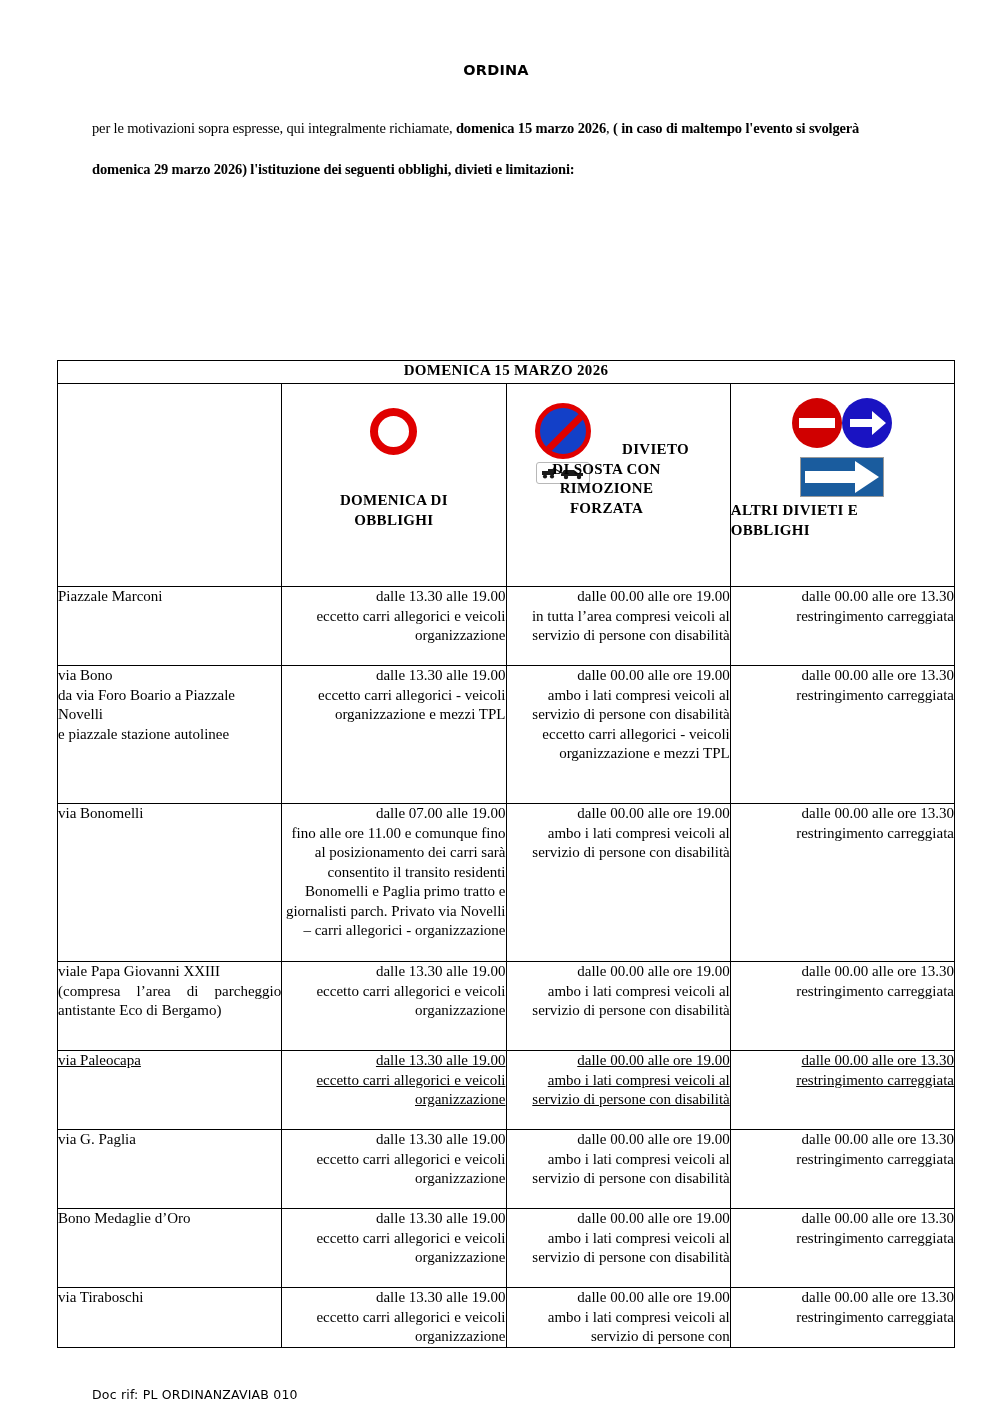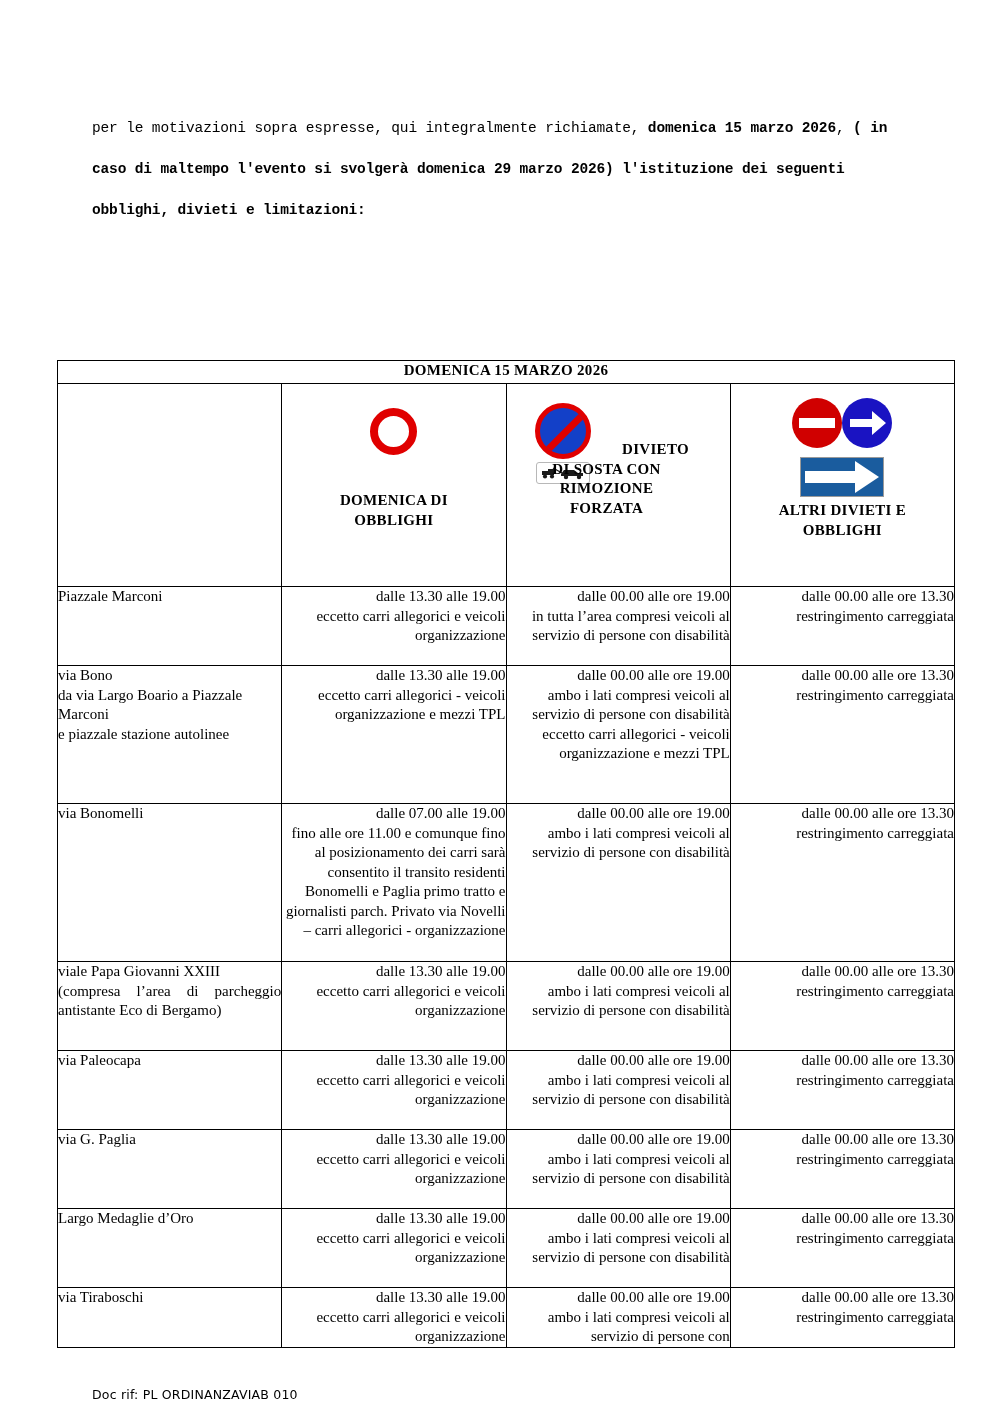--- a/index.html
+++ b/index.html
@@ -32,21 +32,21 @@
     font-family: "DejaVu Sans", sans-serif;
     font-size: 14.5px;
     font-weight: bold;
     letter-spacing: 0.2px;
   }
   .intro-para {
     position: absolute;
     left: 92px;
     top: 108px;
     width: 800px;
-    font-family: Liberation Mono, monospace;
+    font-family: Liberation Serif, serif;
     font-size: 14.5px;
     line-height: 41px;
     text-align: left;
     letter-spacing: -0.15px;
   }
   .intro-para b { font-weight: bold; }
 
   
   .ord-table {
     position: absolute;
@@ -152,21 +152,21 @@
     top: 56px;
     width: 200px;
     text-align: center;
   }
   .sosta-label .l1 { padding-left: 98px; }
 
   
   .altri-wrap {
     height: 188px;
     padding-top: 14px;
-    text-align: center;
+    text-align: left;
   }
   .altri-row1 {
     display: flex;
     justify-content: center;
     align-items: center;
     gap: 0px;
   }
   .sign-noentry {
     width: 50px; height: 50px;
     border-radius: 50%;
@@ -205,21 +205,21 @@
   .row-street.just > div.j { text-align: justify; text-align-last: justify; }
   .cell-center {
     text-align: right;
     padding: 2px 3px 2px 3px;
   }
 
   .r1 td { height: 78px; }
   .r2 td { height: 137px; }
   .r3 td { height: 157px; }
   .r4 td { height: 88px; }
-  .r5 td { height: 78px; }
+  .r5 td { height: 78px; text-decoration: underline; }
   .r6 td { height: 78px; }
   .r7 td { height: 78px; }
   .r8 td { height: 58px; }
 
   .clip-row td {
     overflow: hidden;
   }
 
   
   .doc-footer {
@@ -229,20 +229,21 @@
     font-family: "DejaVu Sans", sans-serif;
     font-size: 12.5px;
     letter-spacing: 0.2px;
   }
 </style>
 </head>
 <body>
 
 <div class="page-inner">
 
+  <div class="ordina-title">ORDINA</div>
 
   <div class="intro-para">
     <span>per le motivazioni sopra espresse, qui integralmente richiamate, </span><b>domenica 15 marzo 2026</b><span>, </span><b>( in caso di maltempo l'evento si svolgerà domenica 29 marzo 2026) l'istituzione dei seguenti obblighi, divieti e limitazioni:</b>
   </div>
 
   <table class="ord-table">
     <tbody>
       <tr>
         <td class="table-caption-cell" colspan="4">DOMENICA 15 MARZO 2026</td>
       </tr>
@@ -316,21 +317,21 @@
 eccetto carri allegorici e veicoli organizzazione</td>
         <td class="cell-center" style="white-space:pre-line">dalle  00.00 alle ore 19.00
 in tutta l’area compresi veicoli  al servizio di persone con disabilità</td>
         <td class="cell-center" style="white-space:pre-line">dalle  00.00 alle ore 13.30
 restringimento carreggiata</td>
       </tr>
 
       <tr class="r2">
         <td class="row-street">
           <div>via Bono</div>
-          <div>da via Largo Boario a Piazzale Marconi</div>
+          <div>da via Foro Boario a Piazzale Novelli</div>
           <div> e piazzale stazione autolinee</div>
         </td>
         <td class="cell-center" style="white-space:pre-line">dalle 13.30 alle 19.00
 eccetto carri allegorici - veicoli organizzazione e mezzi TPL</td>
         <td class="cell-center" style="white-space:pre-line">dalle  00.00 alle ore 19.00
 ambo i lati compresi veicoli al servizio di persone con disabilità
 eccetto carri allegorici - veicoli organizzazione e mezzi TPL</td>
         <td class="cell-center" style="white-space:pre-line">dalle  00.00 alle ore 13.30
 restringimento carreggiata</td>
       </tr>
@@ -380,21 +381,21 @@
         <td class="cell-center" style="white-space:pre-line">dalle 13.30 alle 19.00
 eccetto carri allegorici e veicoli organizzazione</td>
         <td class="cell-center" style="white-space:pre-line">dalle  00.00 alle ore 19.00
 ambo i lati compresi veicoli al servizio di persone con disabilità</td>
         <td class="cell-center" style="white-space:pre-line">dalle  00.00 alle ore 13.30
 restringimento carreggiata</td>
       </tr>
 
       <tr class="r7">
         <td class="row-street">
-          <div> Largo Medaglie d’Oro</div>
+          <div> Bono Medaglie d’Oro</div>
         </td>
         <td class="cell-center" style="white-space:pre-line">dalle 13.30 alle 19.00
 eccetto carri allegorici e veicoli organizzazione</td>
         <td class="cell-center" style="white-space:pre-line">dalle  00.00 alle ore 19.00
 ambo i lati compresi veicoli al servizio di persone con disabilità</td>
         <td class="cell-center" style="white-space:pre-line">dalle  00.00 alle ore 13.30
 restringimento carreggiata</td>
       </tr>
 
       <tr class="r8 clip-row">

